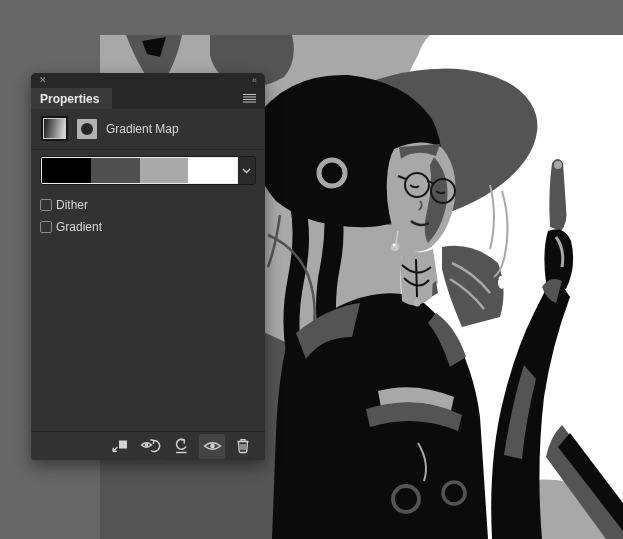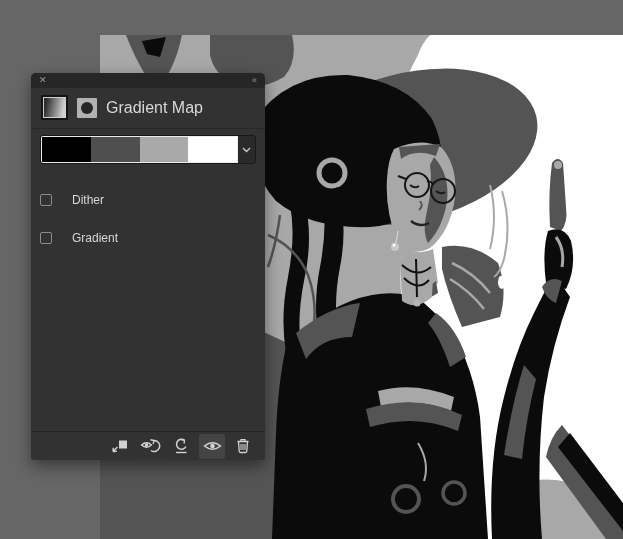--- a/index.html
+++ b/index.html
@@ -38,29 +38,29 @@
   .menu-btn{margin-left:auto;display:flex;align-items:center;padding:0 9px;}
   .panel-body{flex:1;display:flex;flex-direction:column;min-height:0;}
   .adj-row{display:flex;align-items:center;gap:9px;padding:7px 9px 8px;border-bottom:1px solid var(--divider,#282828);}
   .grad-thumb{
     width:21px;height:19px;margin:2px 2px 2px 3px;
     background:linear-gradient(100deg,#2c2c2c 10%,#d2d2d2 90%);
     border:1px solid #cfcfcf;box-shadow:0 0 0 2px #141414;
   }
   .mask-thumb{width:20px;height:20px;background:#b2b2b2;border-radius:1px;position:relative;}
   .mask-thumb::after{content:"";position:absolute;left:4px;top:4px;width:12px;height:12px;border-radius:50%;background:#262626;}
-  .adj-label{font-size:16px;}
+  .adj-label{font-size:12px;}
   .grad-control{
     margin:6px 9px 8px;height:27px;flex:0 0 27px;display:flex;align-items:stretch;
     background:var(--control-well,#2a2a2a);border:1px solid #191919;border-radius:3px;overflow:hidden;
   }
   .steps-frame{flex:1;display:flex;border:1px solid #ececec;}
   .gstep{flex:1;}
   .grad-drop{width:17px;display:flex;align-items:center;justify-content:center;}
-  .check-row{display:flex;align-items:center;gap:20px;padding:3px 9px;margin-top:18px;}
+  .check-row{display:flex;align-items:center;gap:4px;padding:3px 9px;margin-top:2px;}
   .checkbox{width:12px;height:12px;box-sizing:border-box;border:1px solid var(--checkbox-border,#8c8c8c);border-radius:2px;background:transparent;}
   .check-label{font-size:12px;}
   .spacer{flex:1;}
   .toolbar{
     height:28px;flex:0 0 28px;border-top:1px solid #232323;
     display:flex;align-items:center;justify-content:flex-end;gap:5px;padding-right:9px;
   }
   .tool-btn{width:26px;height:25px;display:flex;align-items:center;justify-content:center;border-radius:2px;}
   .tool-btn.active{background:var(--active-icon-bg,#434343);}
   .grip{
@@ -166,20 +166,33 @@
     <path class="fK" d="M470,398 L523,468 L523,496 L458,412 Z"></path>
   </svg>
 </div>
 
 <div class="panel">
   <div class="titlebar">
     <span class="glyph">✕</span>
     <span class="glyph">«</span>
   </div>
 
+  <div class="tabrow">
+    <div class="tab">Properties</div>
+    <div class="menu-btn">
+      <svg width="13" height="9" viewBox="0 0 13 9">
+        <g stroke="#c4c4c4" stroke-width="1">
+          <line x1="0" y1="0.5" x2="13" y2="0.5"></line>
+          <line x1="0" y1="3" x2="13" y2="3"></line>
+          <line x1="0" y1="5.5" x2="13" y2="5.5"></line>
+          <line x1="0" y1="8" x2="13" y2="8"></line>
+        </g>
+      </svg>
+    </div>
+  </div>
 
   <div class="panel-body">
     <div class="adj-row">
       <div class="grad-thumb"></div>
       <div class="mask-thumb"></div>
       <div class="adj-label">Gradient Map</div>
     </div>
 
     <div class="grad-control">
       <div class="steps-frame">

